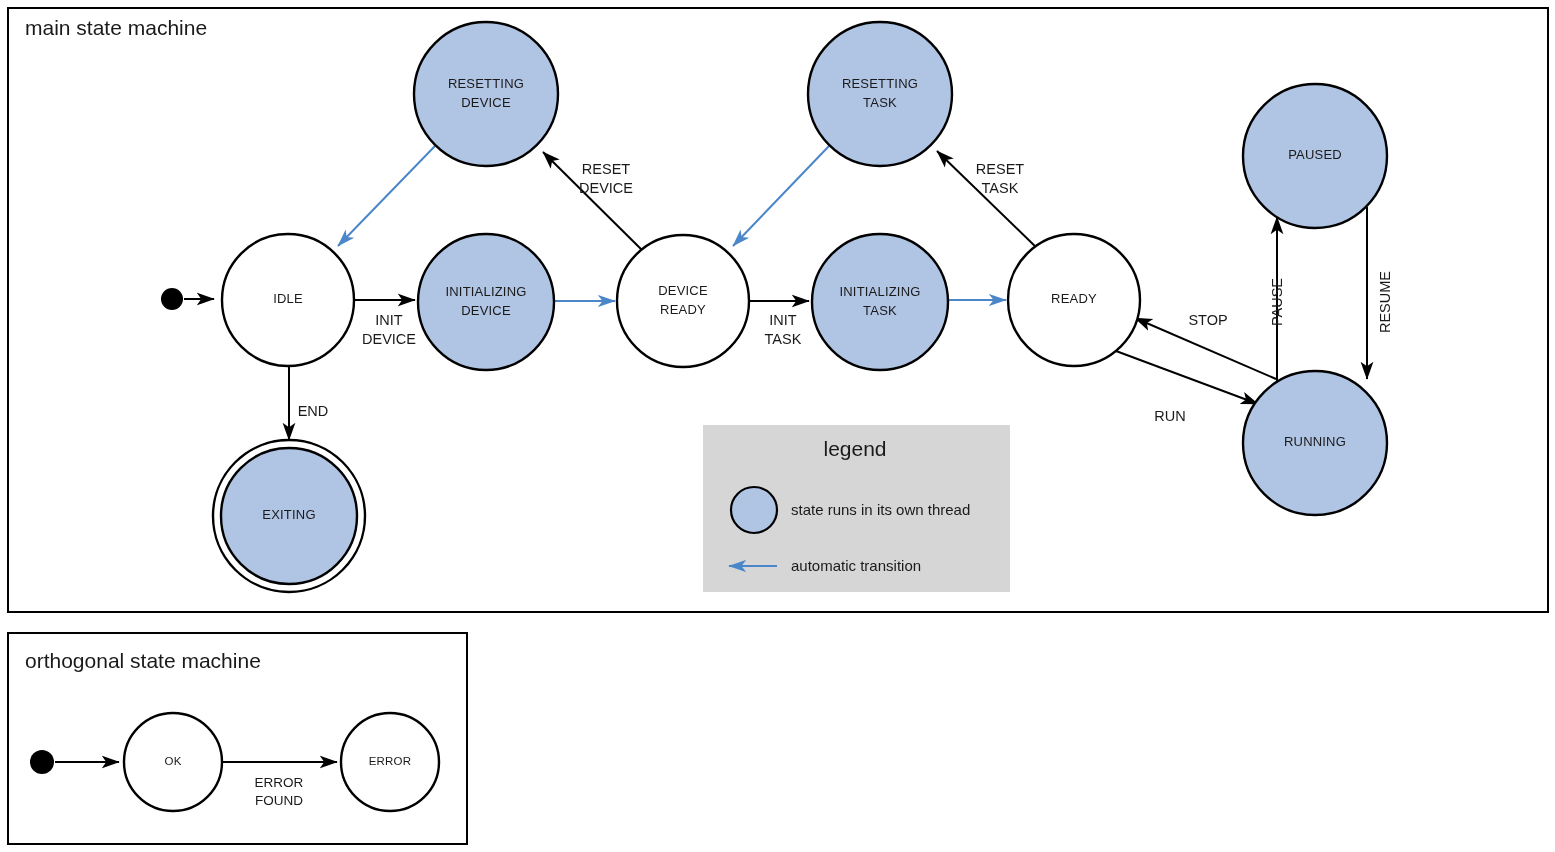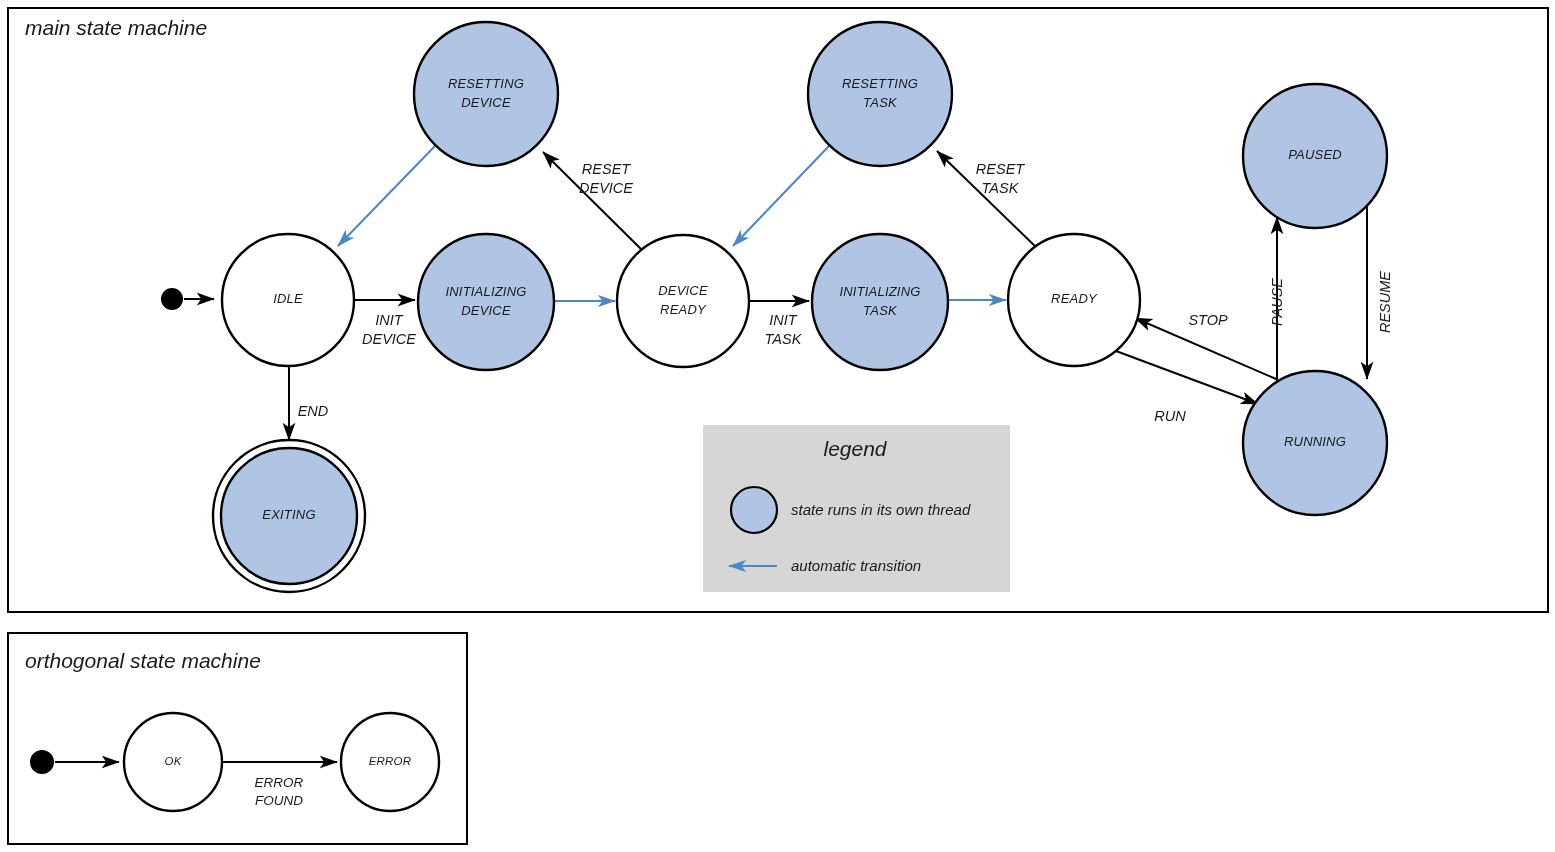--- a/index.html
+++ b/index.html
@@ -1,18 +1,18 @@
 <!DOCTYPE html>
 <html><head>
 <meta charset="utf-8">
 <style>
   html,body{margin:0;padding:0;background:#ffffff;}
   body{width:1555px;height:852px;overflow:hidden;
        font-family:"Liberation Sans", sans-serif;}
-  #root{position:relative;width:1555px;height:852px;font-style:italic;}
+  #root{position:relative;width:1555px;height:852px;}
   svg{display:block;}
   .frame{fill:none;stroke:#000000;stroke-width:2;}
   .state-circle{fill:#ffffff;stroke:#000000;stroke-width:2.4;}
   .state-circle.thread{fill:#b0c4e4;}
   .final-ring{fill:none;stroke:#000000;stroke-width:2.4;}
   .init-dot{fill:#000000;stroke:none;}
   .edge{fill:none;stroke:#000000;stroke-width:2;}
   .edge.auto{stroke:#4a86c8;stroke-width:2;}
   .state-label{font-family:"Liberation Sans",sans-serif;font-size:13px;fill:#1a1a1a;
                text-anchor:middle;dominant-baseline:middle;letter-spacing:.2px;}

